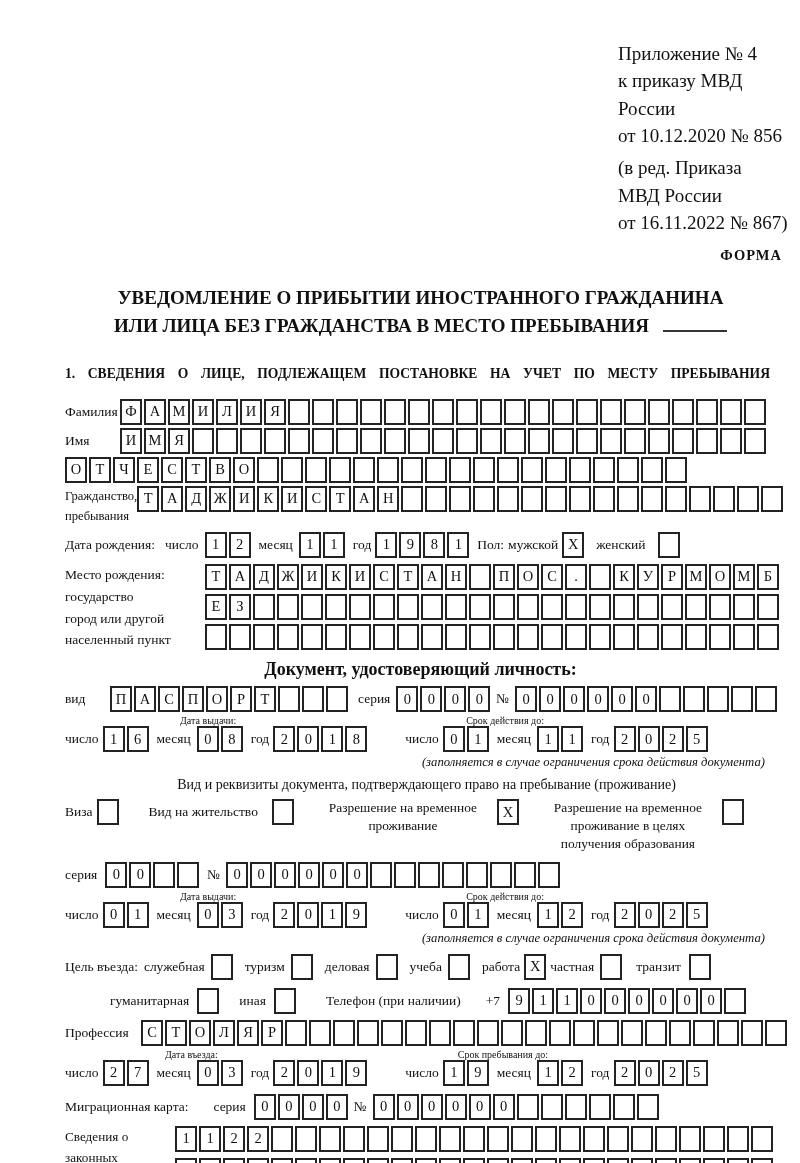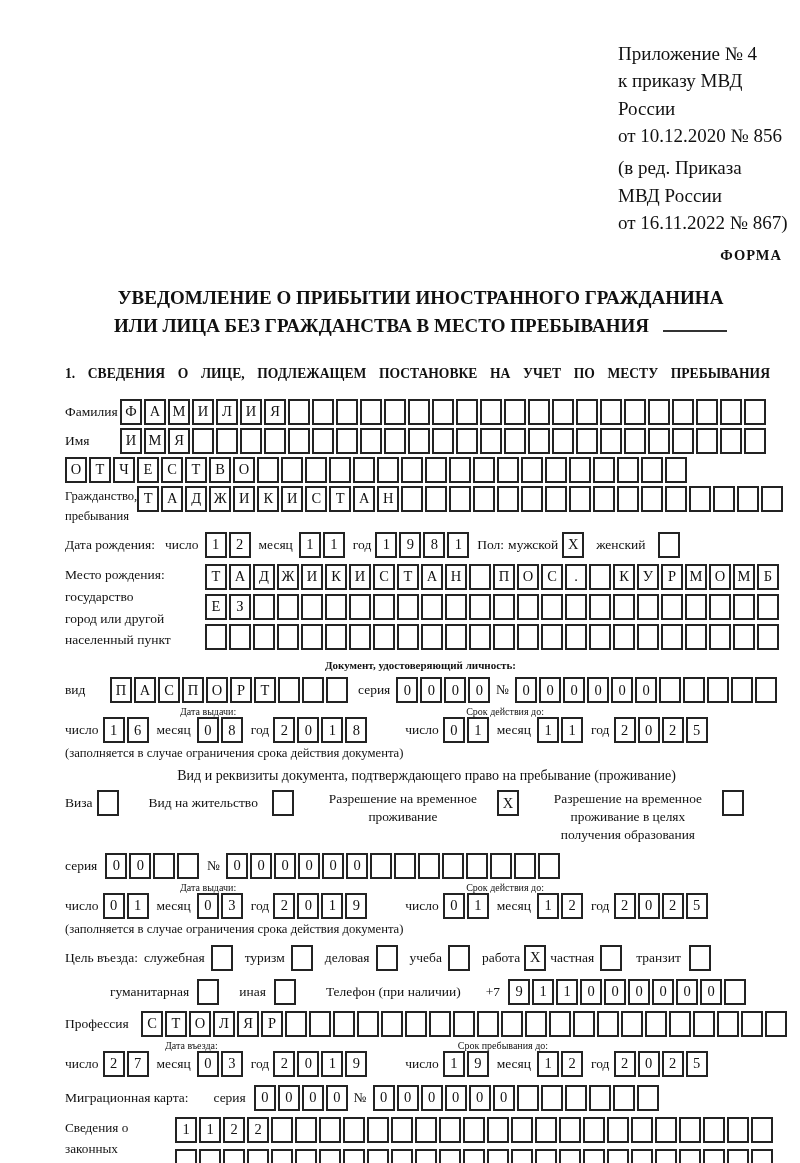--- a/index.html
+++ b/index.html
@@ -25,23 +25,23 @@
     width:22px; height:26px; flex:0 0 22px;
     border:2px solid #232323; background:#fff;
     display:inline-flex; align-items:center; justify-content:center;
     font-size:14.5px; font-family:"Liberation Serif",serif;
   }
   .cbx { flex:0 0 22px; }
   .slbl { font-size:13.5px; white-space:nowrap; }
   .gap4{margin-left:4px;} .gap6{margin-left:6px;} .gap8{margin-left:8px;} .gap10{margin-left:10px;}
   .gap12{margin-left:12px;} .gap14{margin-left:14px;} .gap20{margin-left:20px;} .gap25{margin-left:25px;}
   .gap30{margin-left:30px;} .gap38{margin-left:38px;} .gap45{margin-left:45px;}
-  .center-b { text-align:center; font-weight:bold; font-size:11px; margin:8px 0 6px 0; padding-right:12px; }
+  .center-b { text-align:center; font-weight:bold; font-size:18px; margin:8px 0 6px 0; padding-right:12px; }
   .dlabels { display:flex; font-size:10px; margin-top:0; }
-  .note { font-size:12.7px; padding-right:23px; margin-top:2px; }
+  .note { text-align:right; font-size:12.7px; padding-right:23px; margin-top:2px;font-style:italic; }
   .body-line { font-size:14px; margin-top:7px;text-align:center; }
   .opt-multiline { text-align:center; font-size:13.4px; line-height:1.35; }
   .stack { display:flex; flex-direction:column; gap:4px; }
   .mt6{margin-top:6px;} .mt8{margin-top:8px;}
 </style>
 </head>
 <body>
 
 <div class="page">
 

